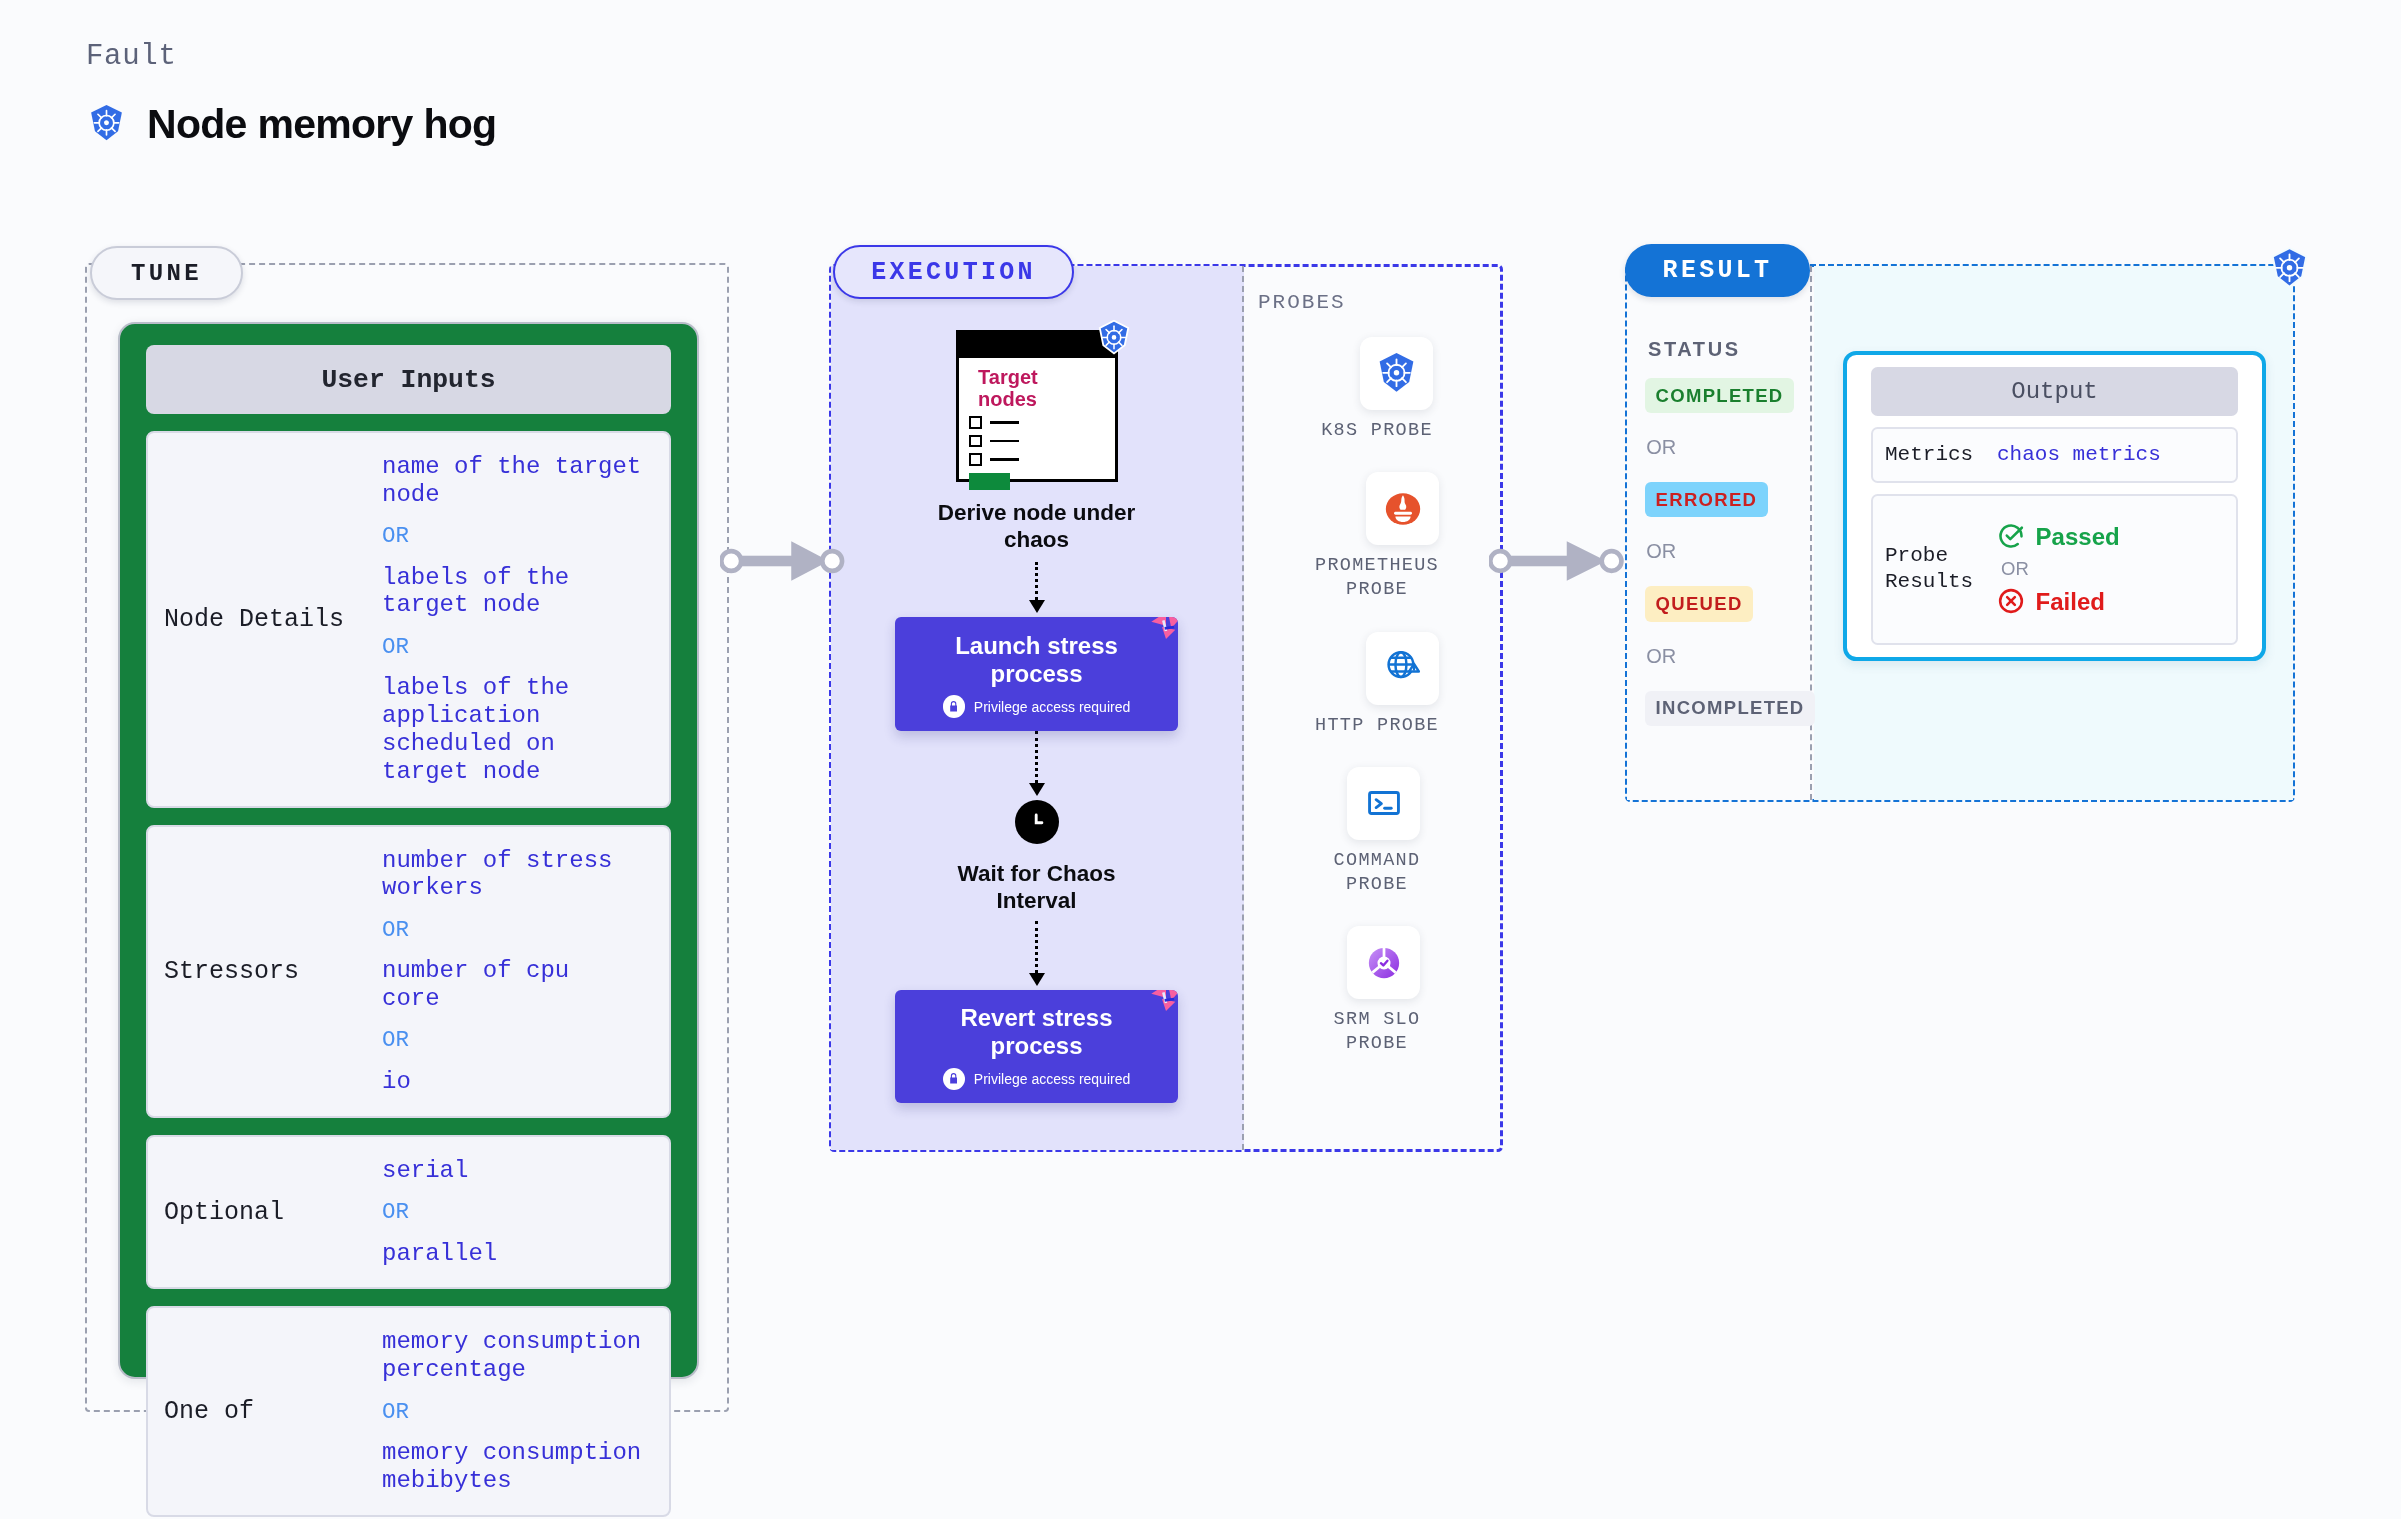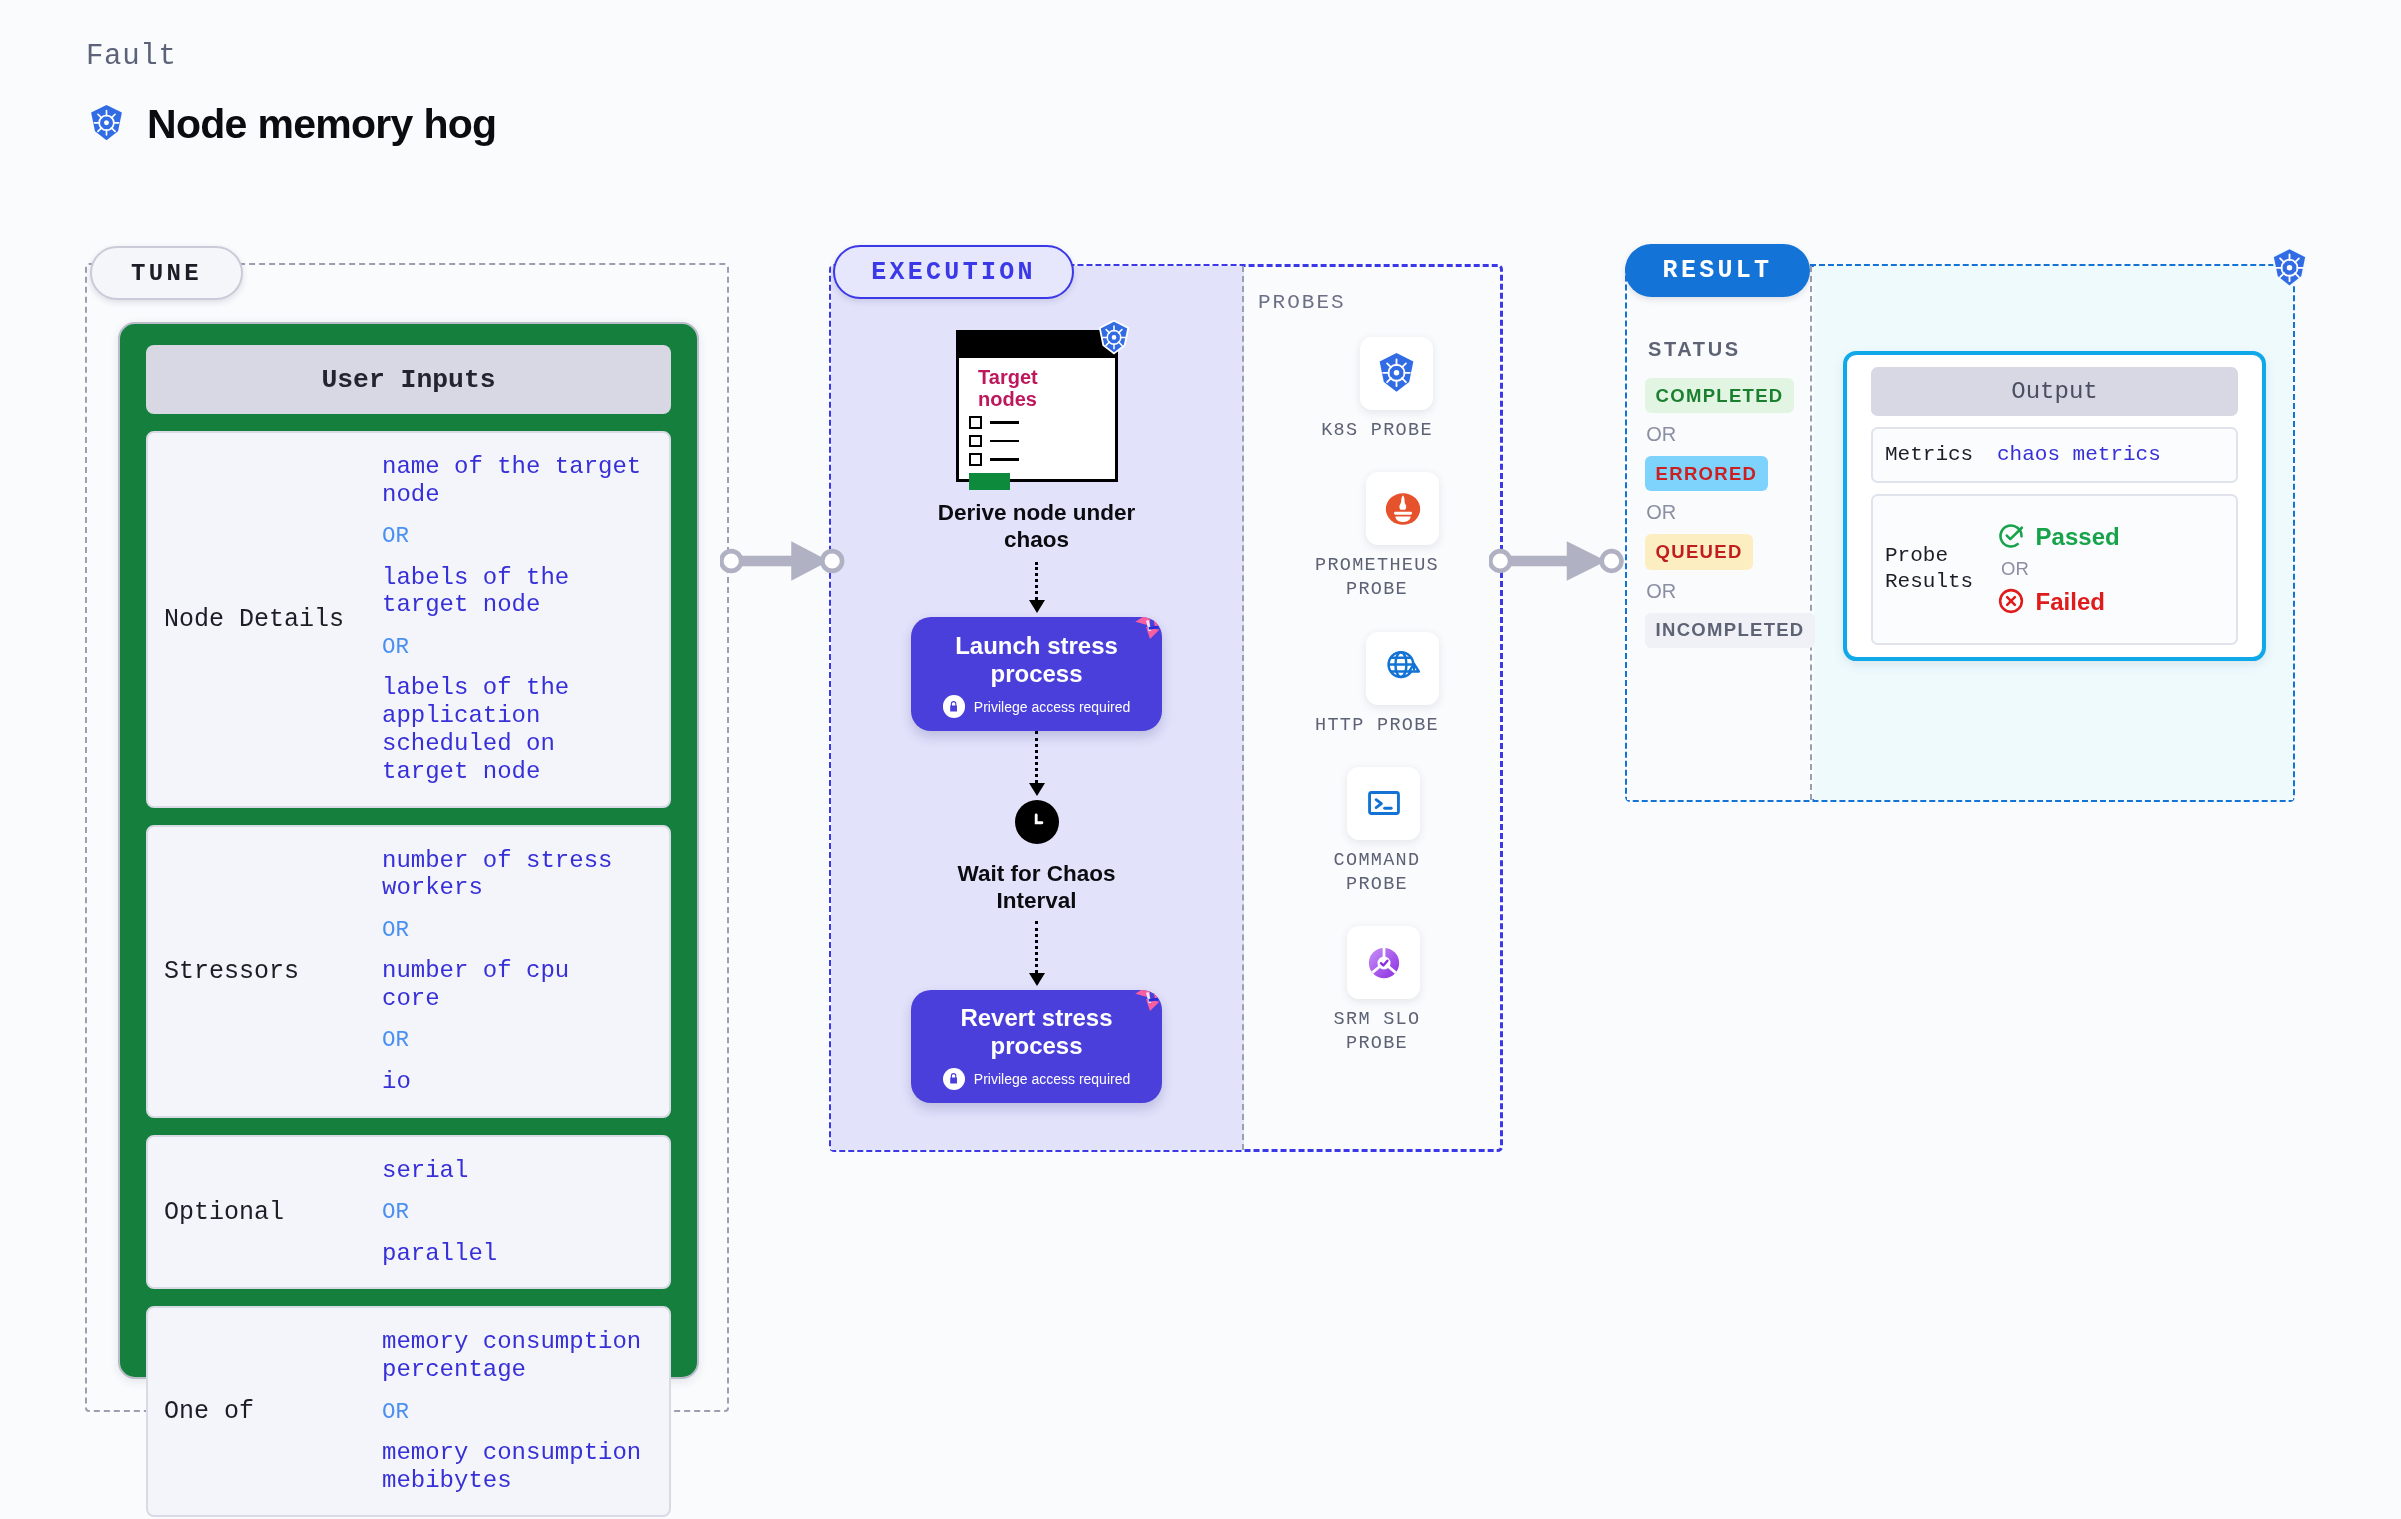--- a/index.html
+++ b/index.html
@@ -115,21 +115,21 @@
     margin-top: 17px; text-align: center; font-size: 22.5px; font-weight: bold;
     color: #0b0c10; line-height: 1.2;
   }
   .connector { width: 2.6px; flex: 0 0 auto; display: flex; flex-direction: column; align-items: center; }
   .conn-line { width: 0; border-left: 3.3px dotted #000; }
   .conn-head {
     width: 0; height: 0; border-left: 8.6px solid transparent; border-right: 8.6px solid transparent;
     border-top: 13.2px solid #000;
   }
   .purple-box {
-    position: relative; width: 251px; background: #4b3fdb; border-radius: 20px;
+    position: relative; width: 283px; background: #4b3fdb; border-radius: 6px;
     padding: 14.5px 12px 13.2px 12px; text-align: center;
     box-shadow: 0 5.3px 12px rgba(40,40,120,.20); overflow: hidden;
   }
   .purple-box .pb-title { color: #fff; font-size: 24px; font-weight: bold; line-height: 1.16; }
   .pb-sub { display: flex; align-items: center; justify-content: center; gap: 8.6px; margin-top: 8px; }
   .pb-sub span { color: #ffffff; font-size: 14px; }
   .lock-badge {
     width: 22.5px; height: 22.5px; border-radius: 50%; background: #fff;
     display: flex; align-items: center; justify-content: center;
   }
@@ -170,21 +170,21 @@
   #result-badge {
     left: 1625px; top: 244px; width: 185px; height: 53px;
     background: #1473d6; font-size: 25px; color: #fff; font-weight: bold;
   }
   #status-label {
     position: absolute; left: 1648px; top: 338px; z-index: 7;
     font-size: 20px; font-weight: bold; letter-spacing: 2.6px; color: #5d6275;
   }
   #status-list {
     position: absolute; left: 1645px; top: 378px; z-index: 7;
-    display: flex; flex-direction: column; gap: 10px; align-items: flex-start;
+    display: flex; flex-direction: column; gap: 23px; align-items: flex-start;
   }
   .status-chip {
     border-radius: 6px; padding: 6.6px 10.6px;
     font-size: 18.5px; font-weight: bold; letter-spacing: 1.3px;
   }
   .status-or { font-size: 20px; color: #8a8fa3; padding-left: 1.3px; }
 
   #output-card {
     position: absolute; left: 1843px; top: 351px; width: 423px; height: 310px;
     background: #fff; border: 4.6px solid #0fa8e8; border-radius: 13.2px;

